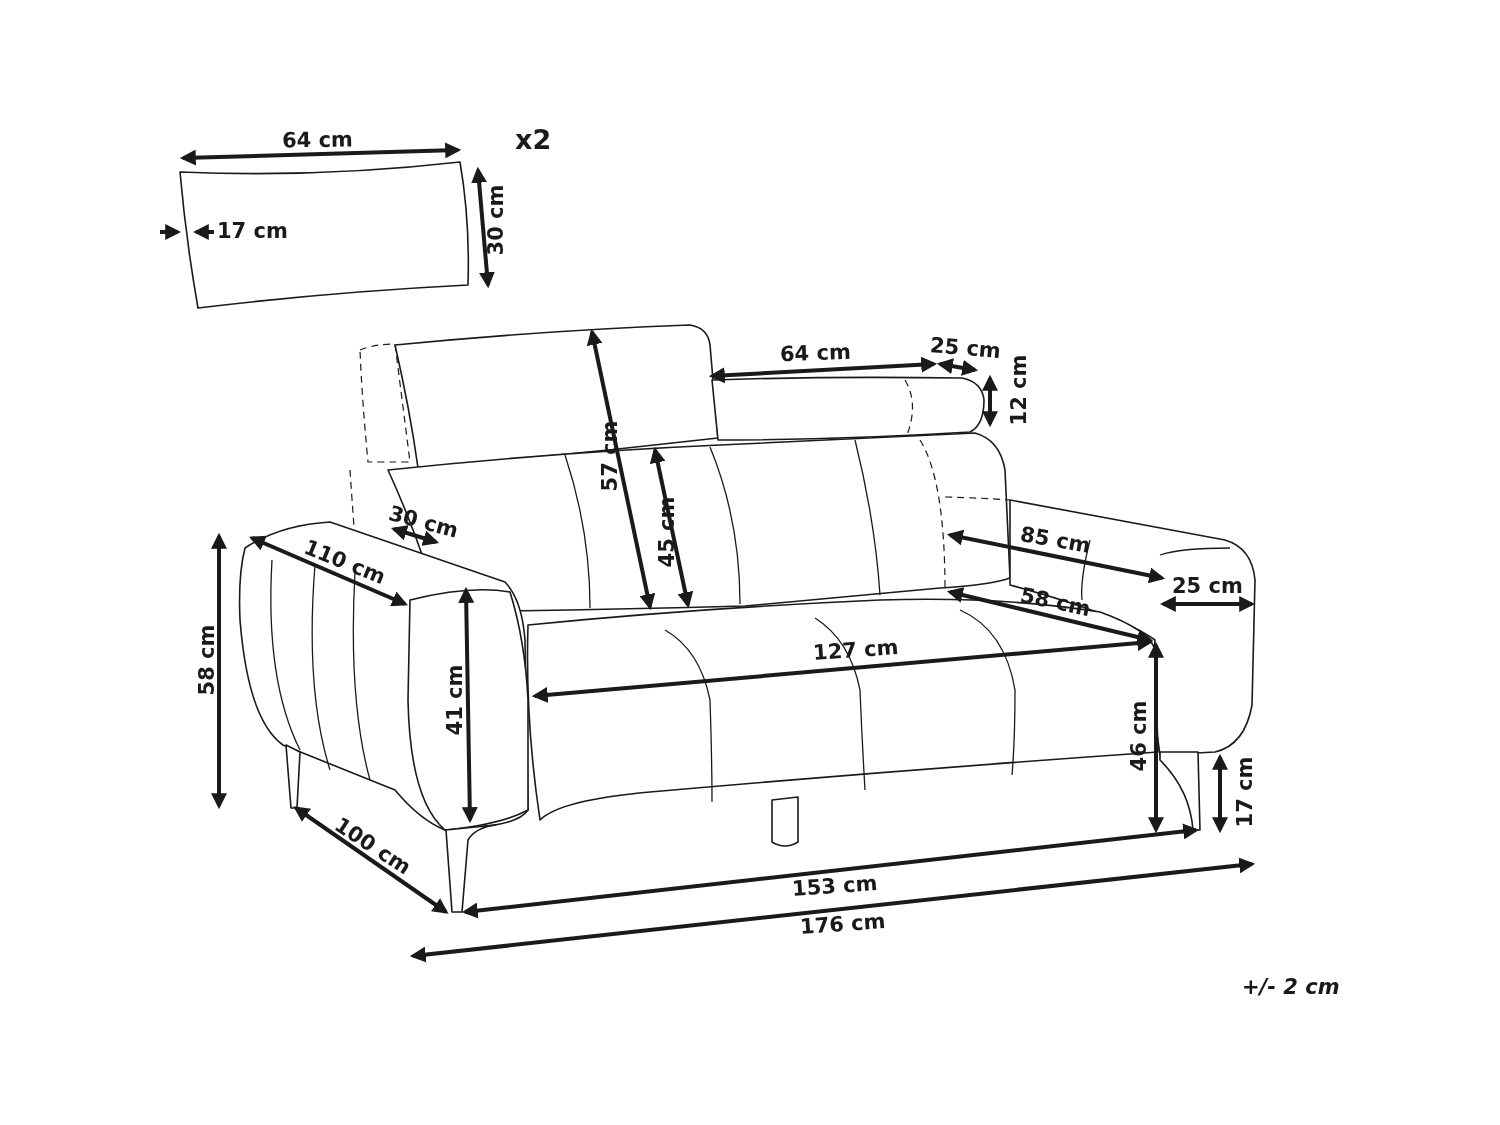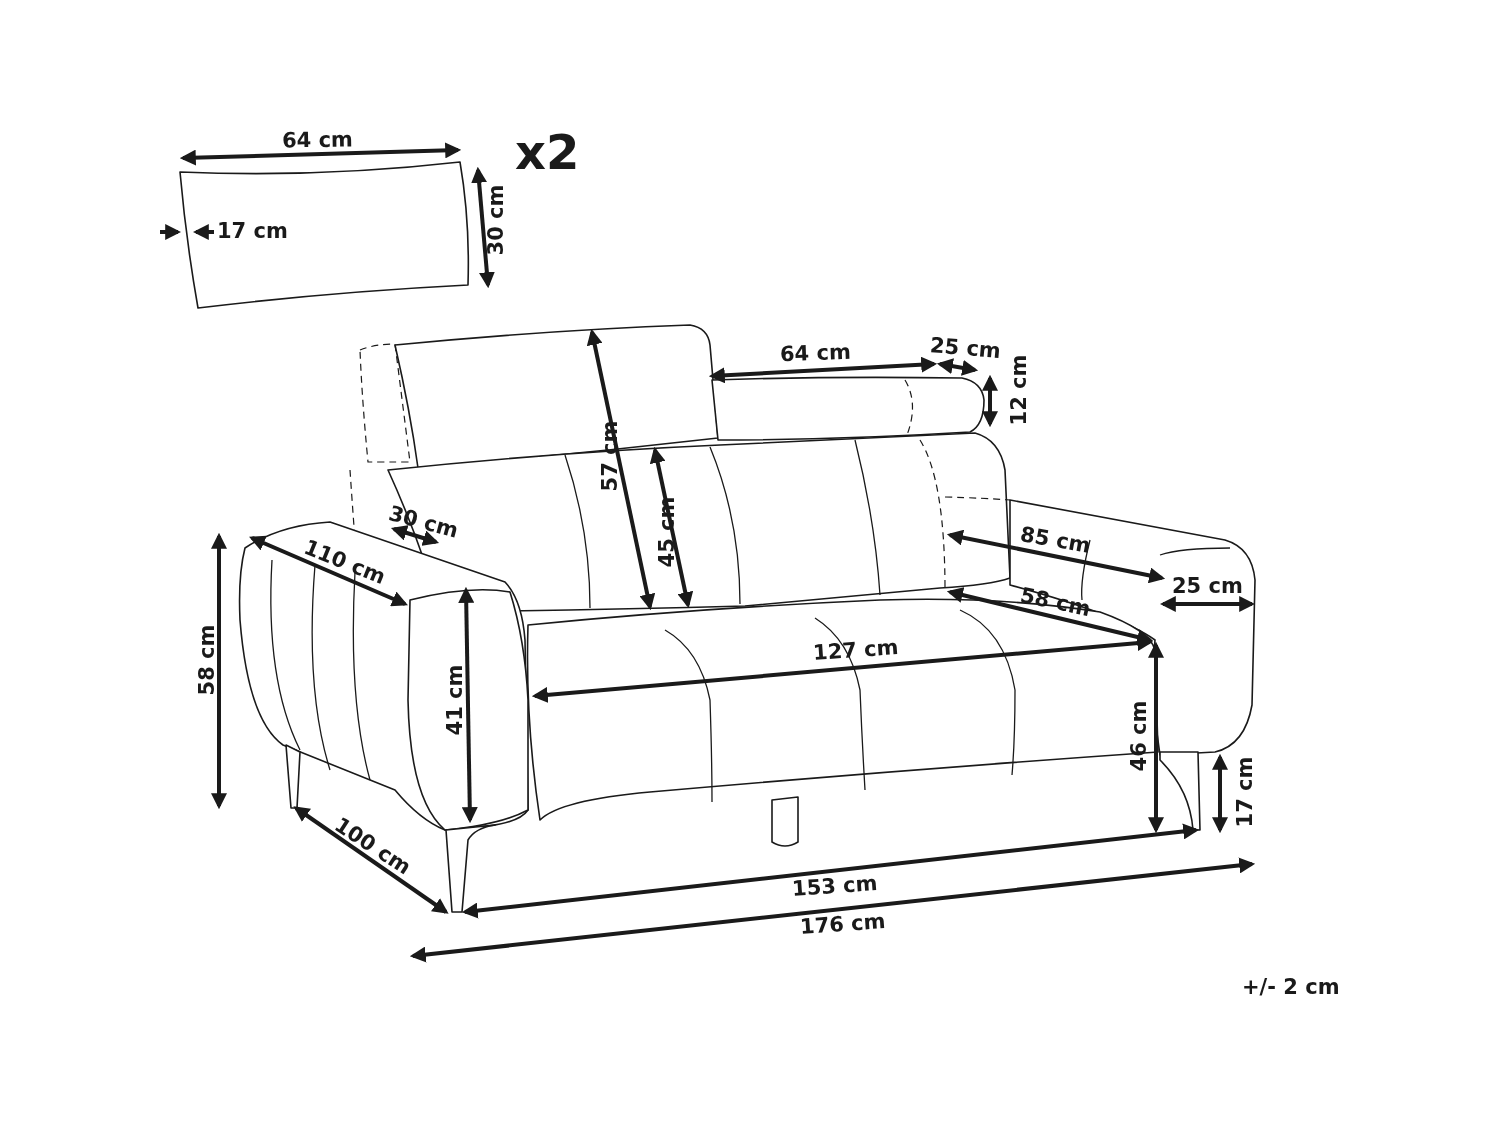--- a/index.html
+++ b/index.html
@@ -3,21 +3,21 @@
 <meta charset="utf-8">
 <style>
   html, body { margin:0; padding:0; background:#ffffff; }
   body { width:1500px; height:1125px; position:relative; overflow:hidden; font-family:"DejaVu Sans", sans-serif; }
   svg#drawing { position:absolute; left:0; top:0; width:1500px; height:1125px; }
   .outline { fill:#ffffff; stroke:#1a1a1a; stroke-width:1.6; stroke-linejoin:round; stroke-linecap:round; }
   .seam { fill:none; stroke:#1a1a1a; stroke-width:1.3; }
   .dash { fill:none; stroke:#1a1a1a; stroke-width:1.2; stroke-dasharray:7 5; }
   .dim { stroke:#1a1a1a; stroke-width:4; fill:none; }
   .lbl { position:absolute; font-family:"DejaVu Sans", sans-serif; font-weight:bold; font-size:21px; color:#1a1a1a; white-space:nowrap; transform-origin:center center; }
-  .big { font-size:48px; }
+  .big { font-size:27px; }
 </style>
 </head>
 <body>
 
 <svg id="drawing" viewBox="0 0 1500 1125">
   <defs>
     <marker id="ah" viewBox="0 0 10 10" refX="8" refY="5" markerWidth="4" markerHeight="4" orient="auto-start-reverse">
       <path d="M0,0 L10,5 L0,10 z" fill="#1a1a1a"></path>
     </marker>
   </defs>
@@ -107,13 +107,13 @@
 <div class="lbl" style="left:1104px;top:724px;transform:rotate(-90deg);">46 cm</div>
 <div class="lbl" style="left:1210px;top:780px;transform:rotate(-90deg);">17 cm</div>
 
 <div class="lbl" style="left:302px;top:550px;transform:rotate(22deg);">110 cm</div>
 <div class="lbl" style="left:172px;top:648px;transform:rotate(-90deg);">58 cm</div>
 <div class="lbl" style="left:420px;top:688px;transform:rotate(-90deg);">41 cm</div>
 <div class="lbl" style="left:330px;top:834px;transform:rotate(33deg);">100 cm</div>
 
 <div class="lbl" style="left:792px;top:874px;transform:rotate(-4deg);">153 cm</div>
 <div class="lbl" style="left:800px;top:912px;transform:rotate(-4deg);">176 cm</div>
-<div class="lbl" style="left:1242px;top:975px;">+/- 2 cm</div>
+<div class="lbl" style="left:1242px;top:975px;font-style:italic;">+/- 2 cm</div>
 
 </body></html>

